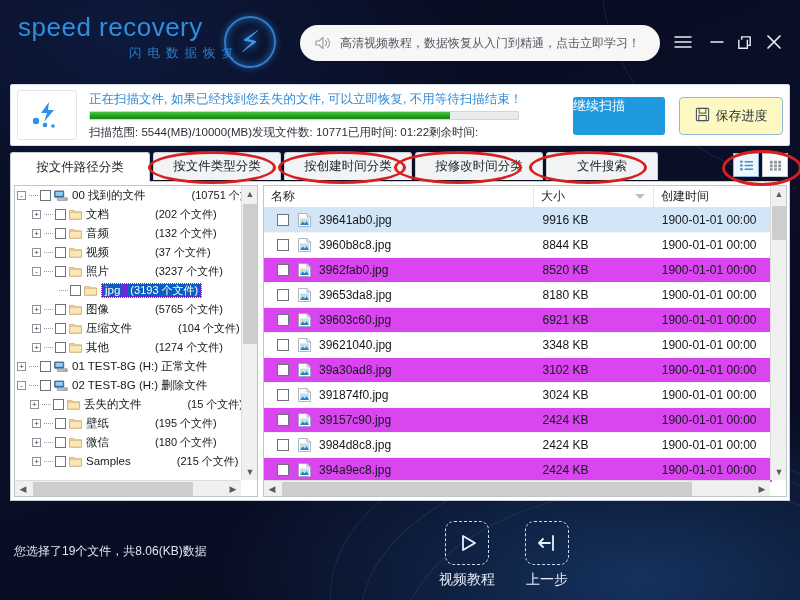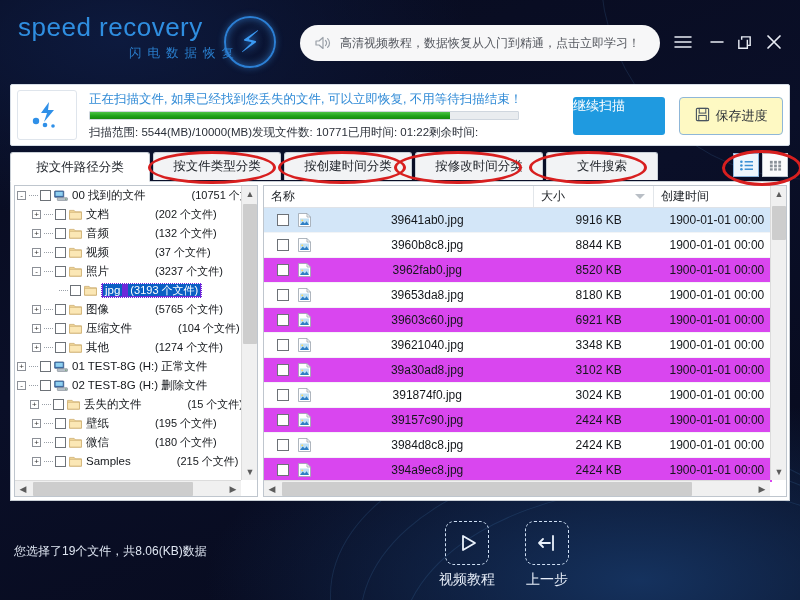--- a/index.html
+++ b/index.html
@@ -117,21 +117,21 @@
   .sbh .thumb { position:absolute; top:1px; height:14px; background:#cdcdcd; border-radius:1px; cursor:pointer;}
   
   #listpane { position:absolute; left:252px; top:3px; width:524px; height:312px; border:1px solid #bfc6ce; background:#fff; overflow:hidden;}
   #lhead { position:absolute; left:0; top:0; width:508px; height:22px; background:#fff; border-bottom:1px solid #dfe3e8; display:flex; font-size:12px; color:#1b1f24;}
   .hcell { display:flex; align-items:center; padding-left:7px; border-right:1px solid #e2e6ea; position:relative; }
   #hc-name { width:270px; }
   #hc-size { width:120px; }
   #hc-time { width:118px; border-right:none;}
   .sortarrow { position:absolute; right:8px; top:8px; width:0;height:0; border-left:5px solid transparent;border-right:5px solid transparent;border-top:5px solid #b9bfc6;}
   #lrows { position:absolute; left:0; top:22px; width:508px; height:274px; overflow:hidden;}
-  .frow { height:25px; display:flex; align-items:center; font-size:12px; color:#14171b; border-bottom:1px solid #f2f4f6;text-align:center;}
+  .frow { height:25px; display:flex; align-items:center; font-size:12px; color:#14171b; border-bottom:1px solid #f2f4f6;}
   .frow.alt { background:#d946ef; }
   .frow.sel { background:#d3e6f8; }
   .frow .fcb { width:12px; height:12px; border:1px solid #6d7278; background:#fff; margin-left:13px; flex:0 0 auto; cursor:pointer;}
   .frow .ficon { width:15px; height:14px; margin-left:8px; flex:0 0 auto;}
   .frow .fname { margin-left:7px; width:218px; overflow:hidden; white-space:nowrap;}
   .frow .fsize { width:120px; padding-left:7px;}
   .frow .ftime { width:118px; padding-left:7px;}
   
   #bottombar { position:absolute; left:0; top:503px; width:800px; height:97px; }
   #selstatus { position:absolute; left:14px; top:40px; font-size:12px; color:#dfe6f2; white-space:nowrap;}

